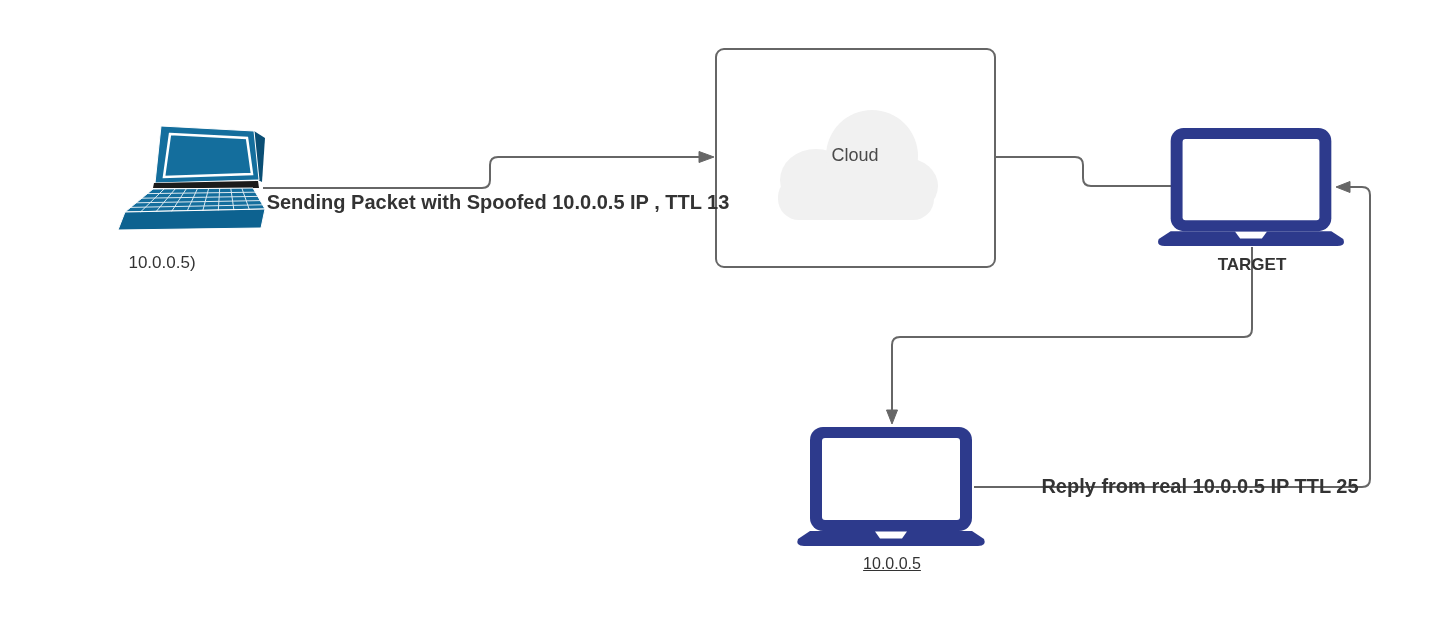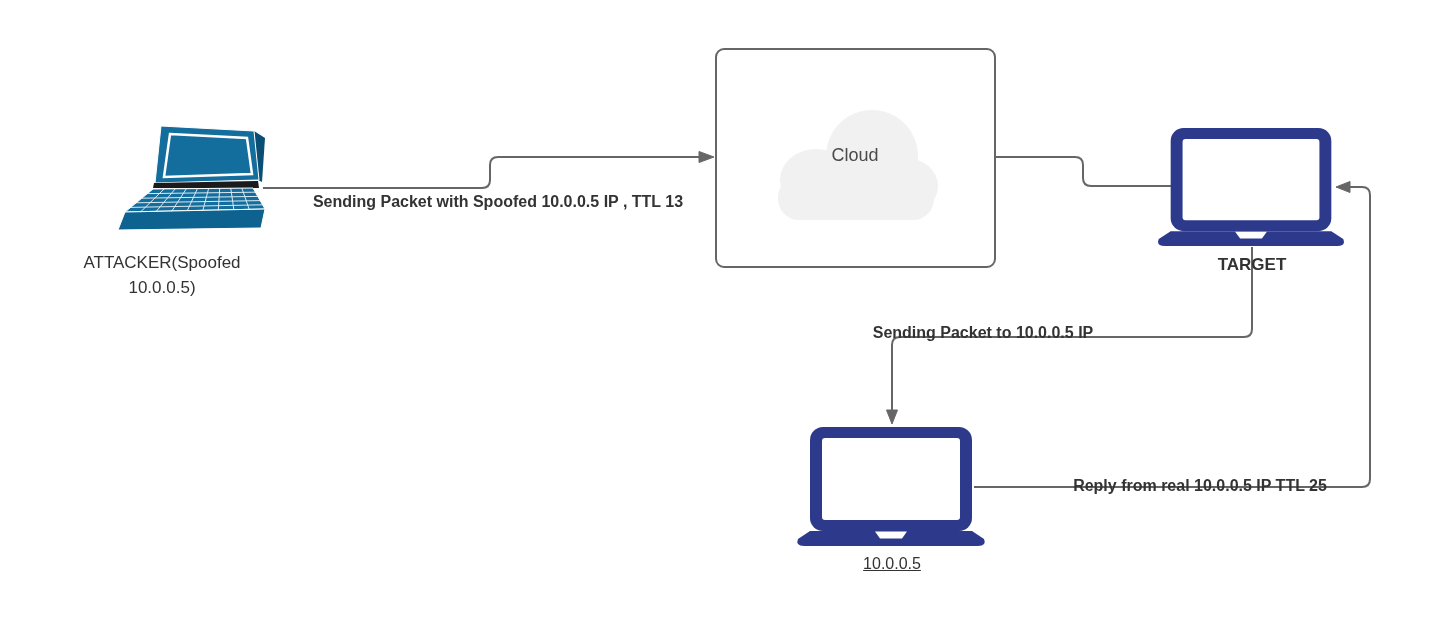--- a/index.html
+++ b/index.html
@@ -6,21 +6,21 @@
   .canvas{
     position:relative;width:1449px;height:622px;background:#ffffff;overflow:hidden;
     font-family:"Liberation Sans",sans-serif;
   }
   .layer{position:absolute;left:0;top:0;}
   .edge{fill:none;stroke:#666666;stroke-width:2;}
   .ah{fill:#666666;stroke:#666666;stroke-linejoin:round;}
   .node-label{position:absolute;transform:translate(-50%,-50%);color:#333333;white-space:nowrap;text-align:center;}
   .edge-label{
     position:absolute;transform:translate(-50%,-50%);color:#333333;
-    font-weight:700;font-size:16px;white-space:nowrap;
+    font-weight:700;font-size:20px;white-space:nowrap;
   }
   .attacker-label{
     position:absolute;transform:translateX(-50%);color:#333333;
     font-size:17px;line-height:25px;text-align:center;white-space:nowrap;
   }
   .target-label{font-weight:700;font-size:17px;}
   .host-label{font-size:16px;text-decoration:underline;}
   .cloud-box{
     position:absolute;left:715px;top:48px;width:281px;height:220px;
     border:2px solid #666666;border-radius:9px;background:#ffffff;box-sizing:border-box;
@@ -92,23 +92,21 @@
       <use href="#laptop-3d"></use>
     </svg>
   <svg class="laptop" style="left:1155px;top:128px" width="192" height="119" viewBox="0 0 192 120">
       <use href="#laptop-flat"></use>
     </svg>
   <svg class="laptop" style="left:795px;top:427px" width="192" height="120" viewBox="0 0 192 120">
       <use href="#laptop-flat"></use>
     </svg>
 
   <div class="attacker-label" style="left:162px;top:250px">
-    <div>ATTACKER(Spoofed</div>
     <div>10.0.0.5)</div>
   </div>
   <div class="node-label target-label" style="left:1252px;top:265px">TARGET</div>
   <div class="node-label host-label" style="left:892px;top:564px">10.0.0.5</div>
 
   <div class="edge-label" style="left:498px;top:202px">Sending Packet with Spoofed 10.0.0.5 IP , TTL 13</div>
-  <div class="edge-label" style="left:983px;top:333px">Sending Packet to 10.0.0.5 IP</div>
   <div class="edge-label" style="left:1200px;top:486px">Reply from real 10.0.0.5 IP TTL 25</div>
 
 </div>
 
 </body></html>

